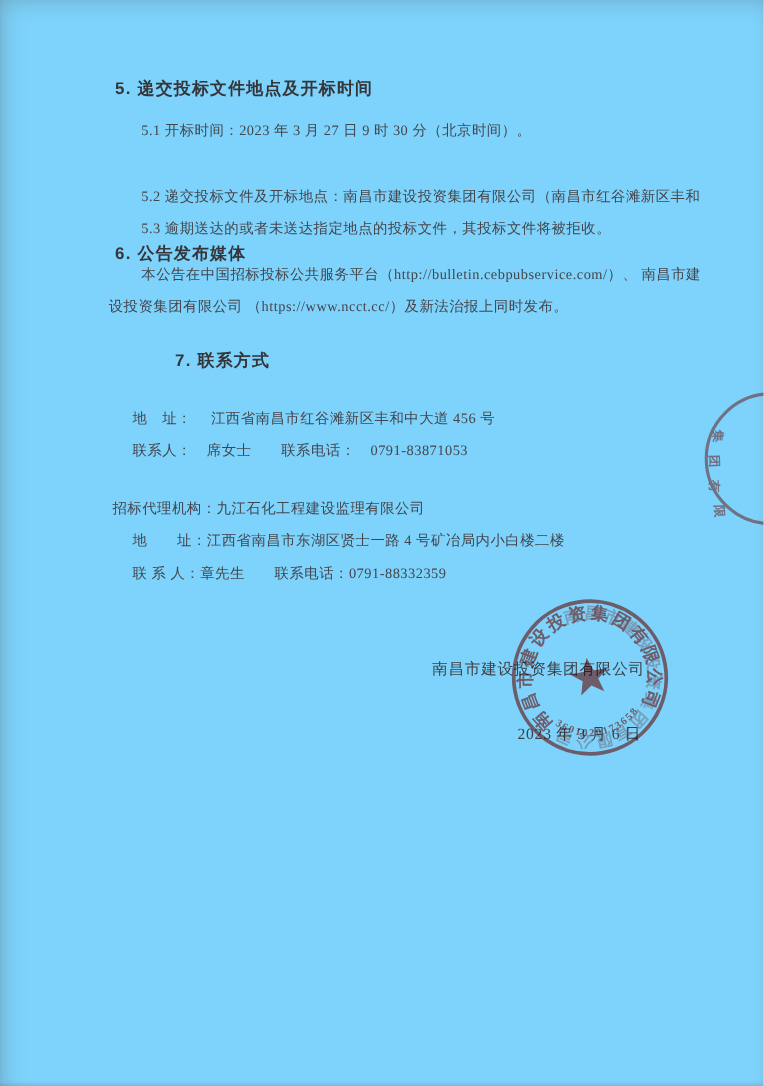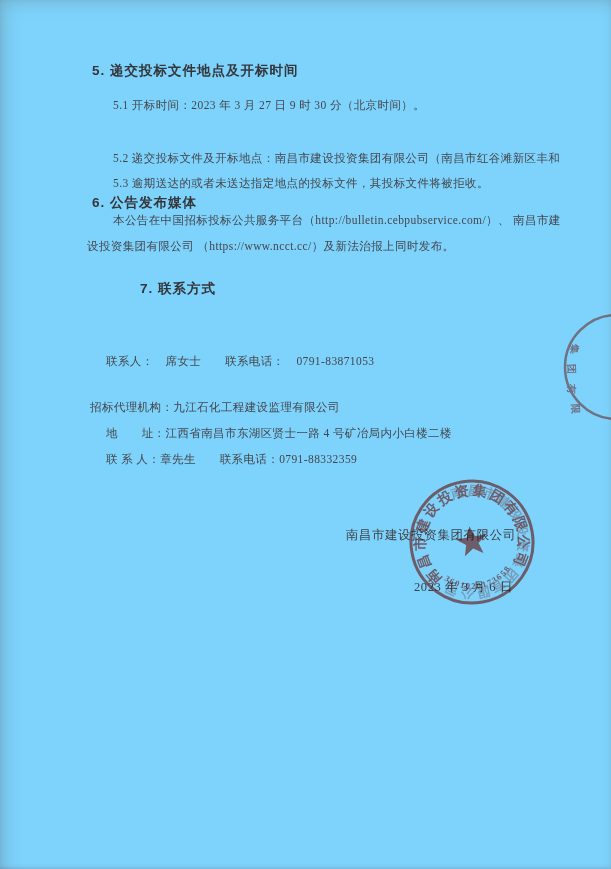--- a/index.html
+++ b/index.html
@@ -81,20 +81,21 @@
   <div class="heading h5">5.  递交投标文件地点及开标时间</div>
   <div class="line l51">5.1 开标时间：2023 年 3 月  27 日  9  时 30 分（北京时间）。</div>
   <div class="line l52">5.2  递交投标文件及开标地点：南昌市建设投资集团有限公司（南昌市红谷滩新区丰和</div>
   <div class="line l53">5.3 逾期送达的或者未送达指定地点的投标文件，其投标文件将被拒收。</div>
 
   <div class="heading h6">6.  公告发布媒体</div>
   <div class="line l61">本公告在中国招标投标公共服务平台（http://bulletin.cebpubservice.com/）、  南昌市建</div>
   <div class="line l62">设投资集团有限公司  （https://www.ncct.cc/）及新法治报上同时发布。</div>
 
   <div class="heading h7">7.  联系方式</div>
+  <div class="line lb2">地　址：　 江西省南昌市红谷滩新区丰和中大道 456 号</div>
   <div class="line lb3">联系人：　席女士　　联系电话：　0791-83871053</div>
   <div class="line la1">招标代理机构：九江石化工程建设监理有限公司</div>
   <div class="line la2">地　　址：江西省南昌市东湖区贤士一路 4 号矿冶局内小白楼二楼</div>
   <div class="line la3">联 系 人：章先生　　联系电话：0791-88332359</div>
 
   <div class="sig sig-company">南昌市建设投资集团有限公司</div>
   <div class="sig sig-date">2023 年 3 月 6 日</div>
 
   <svg class="seal-main" viewBox="0 0 134 134" xmlns="http://www.w3.org/2000/svg">
     <g transform="rotate(-10 67 67)">

